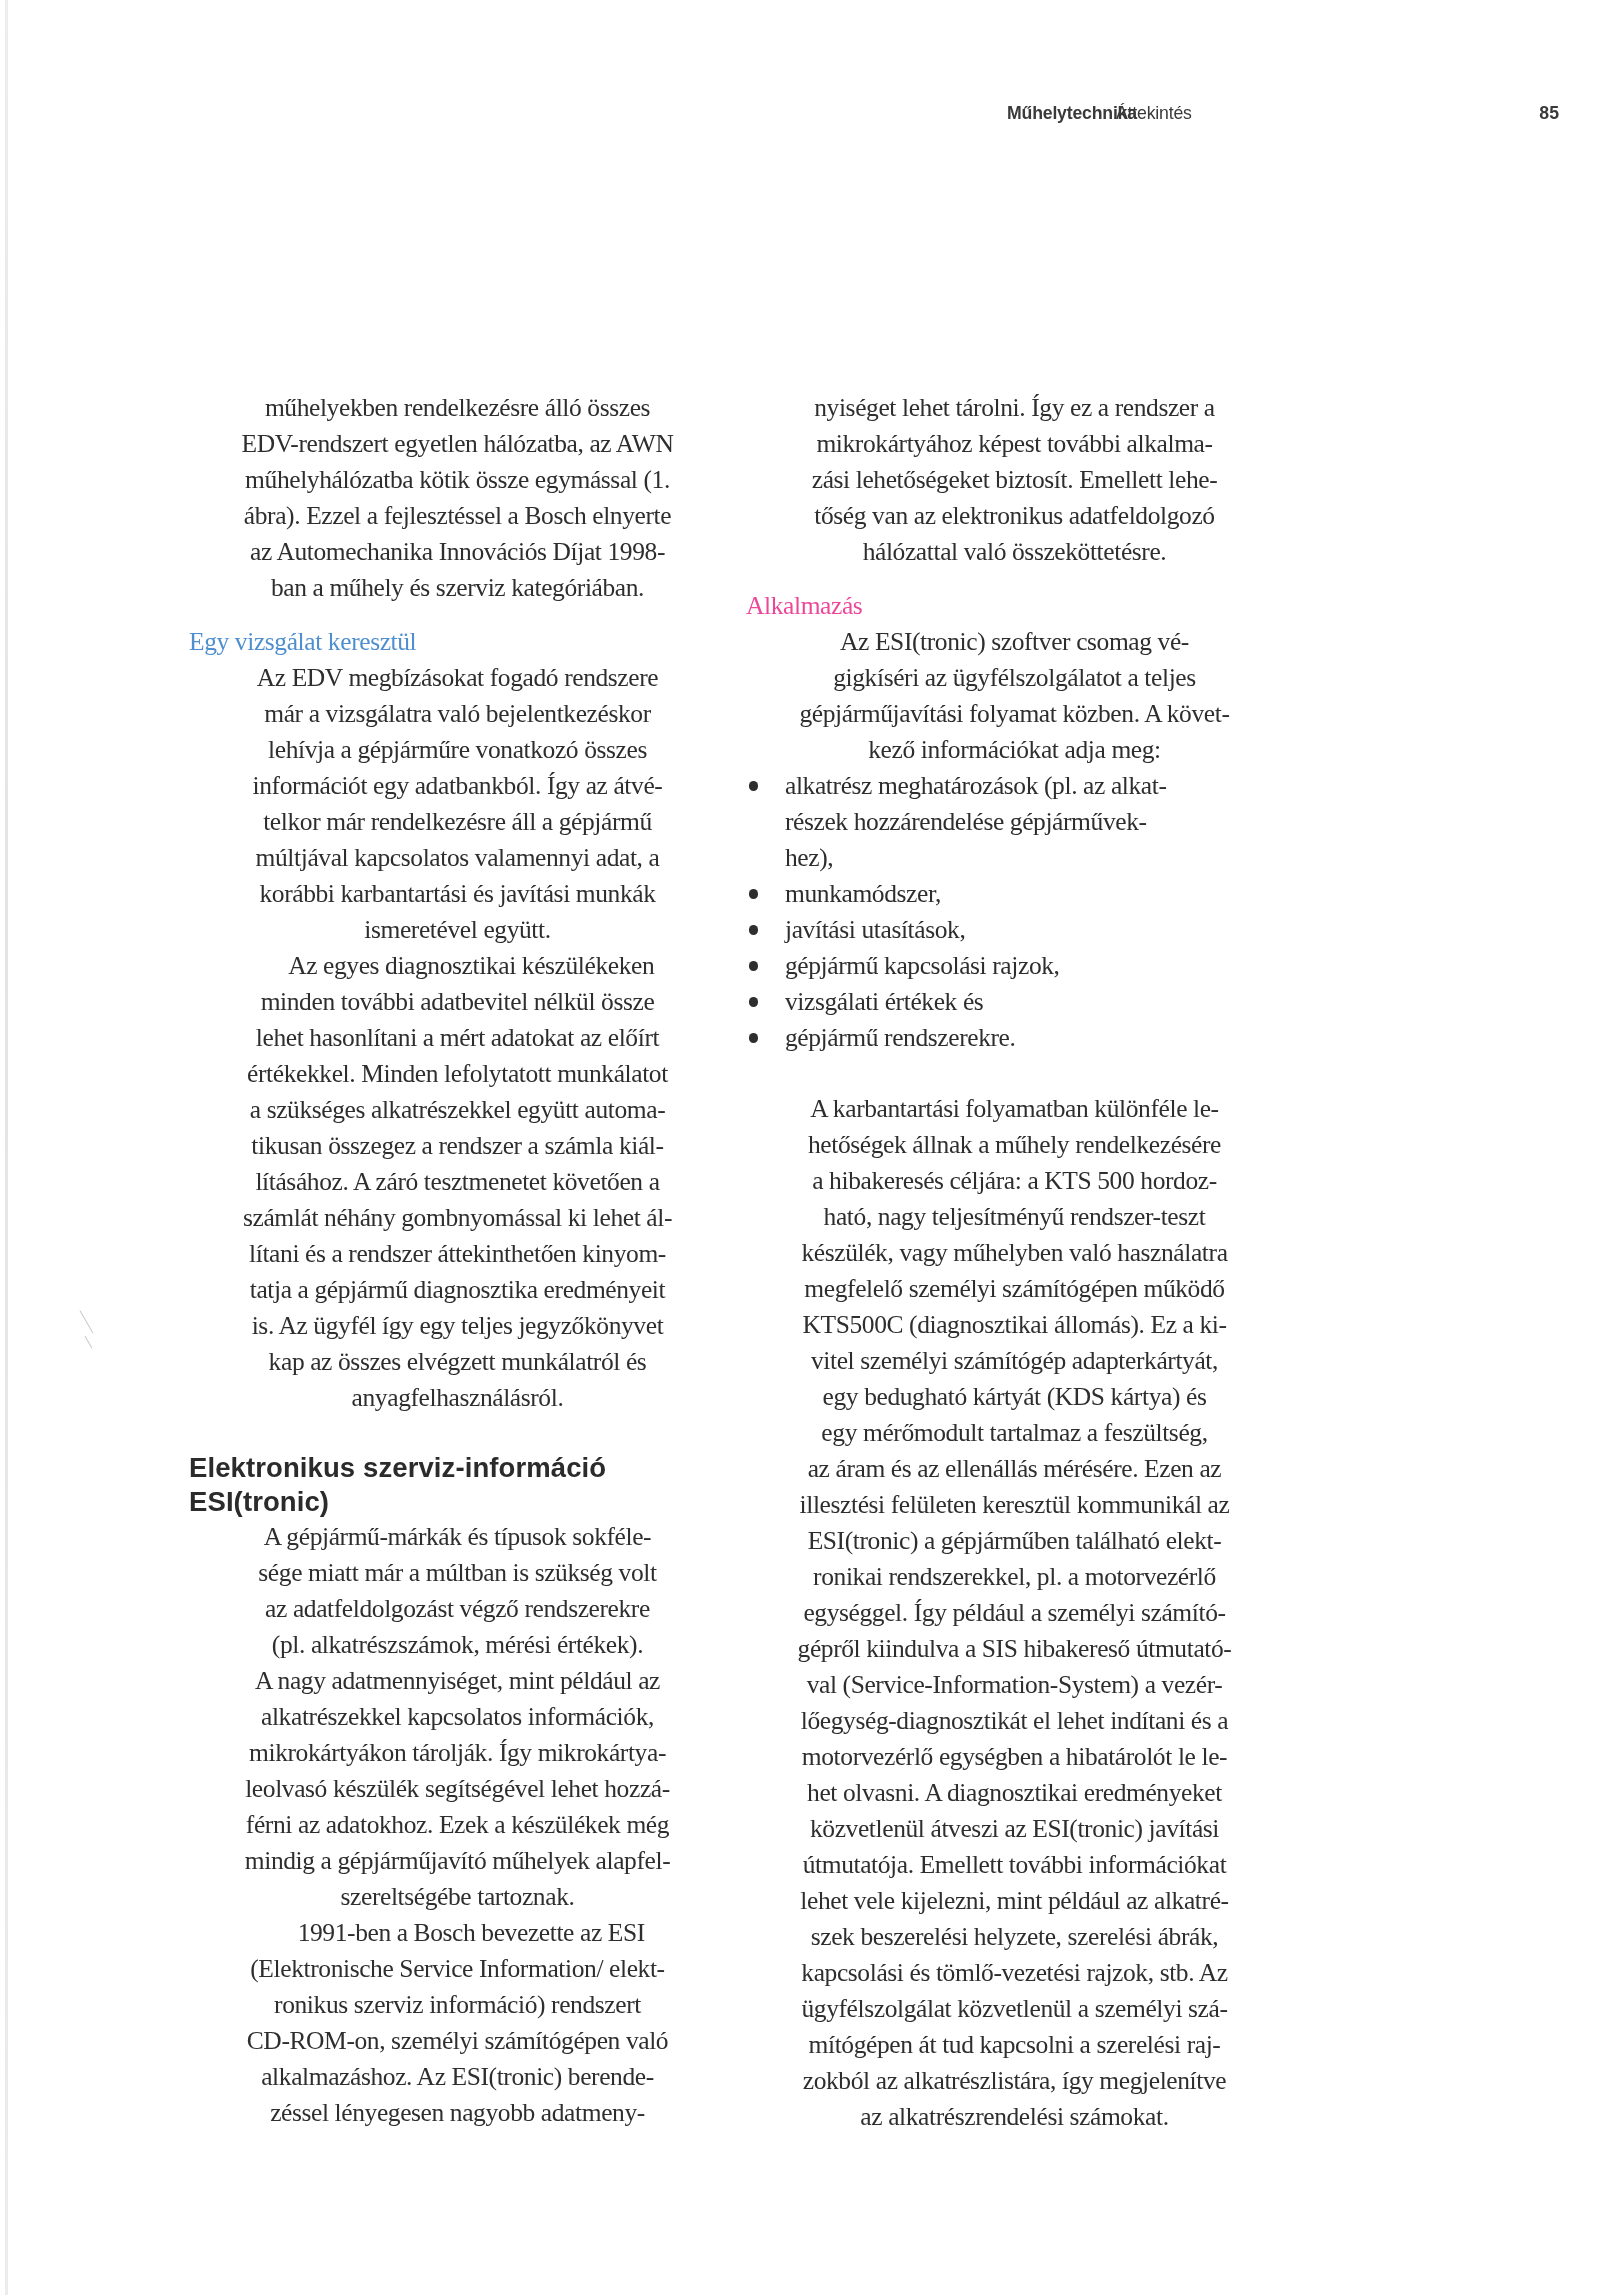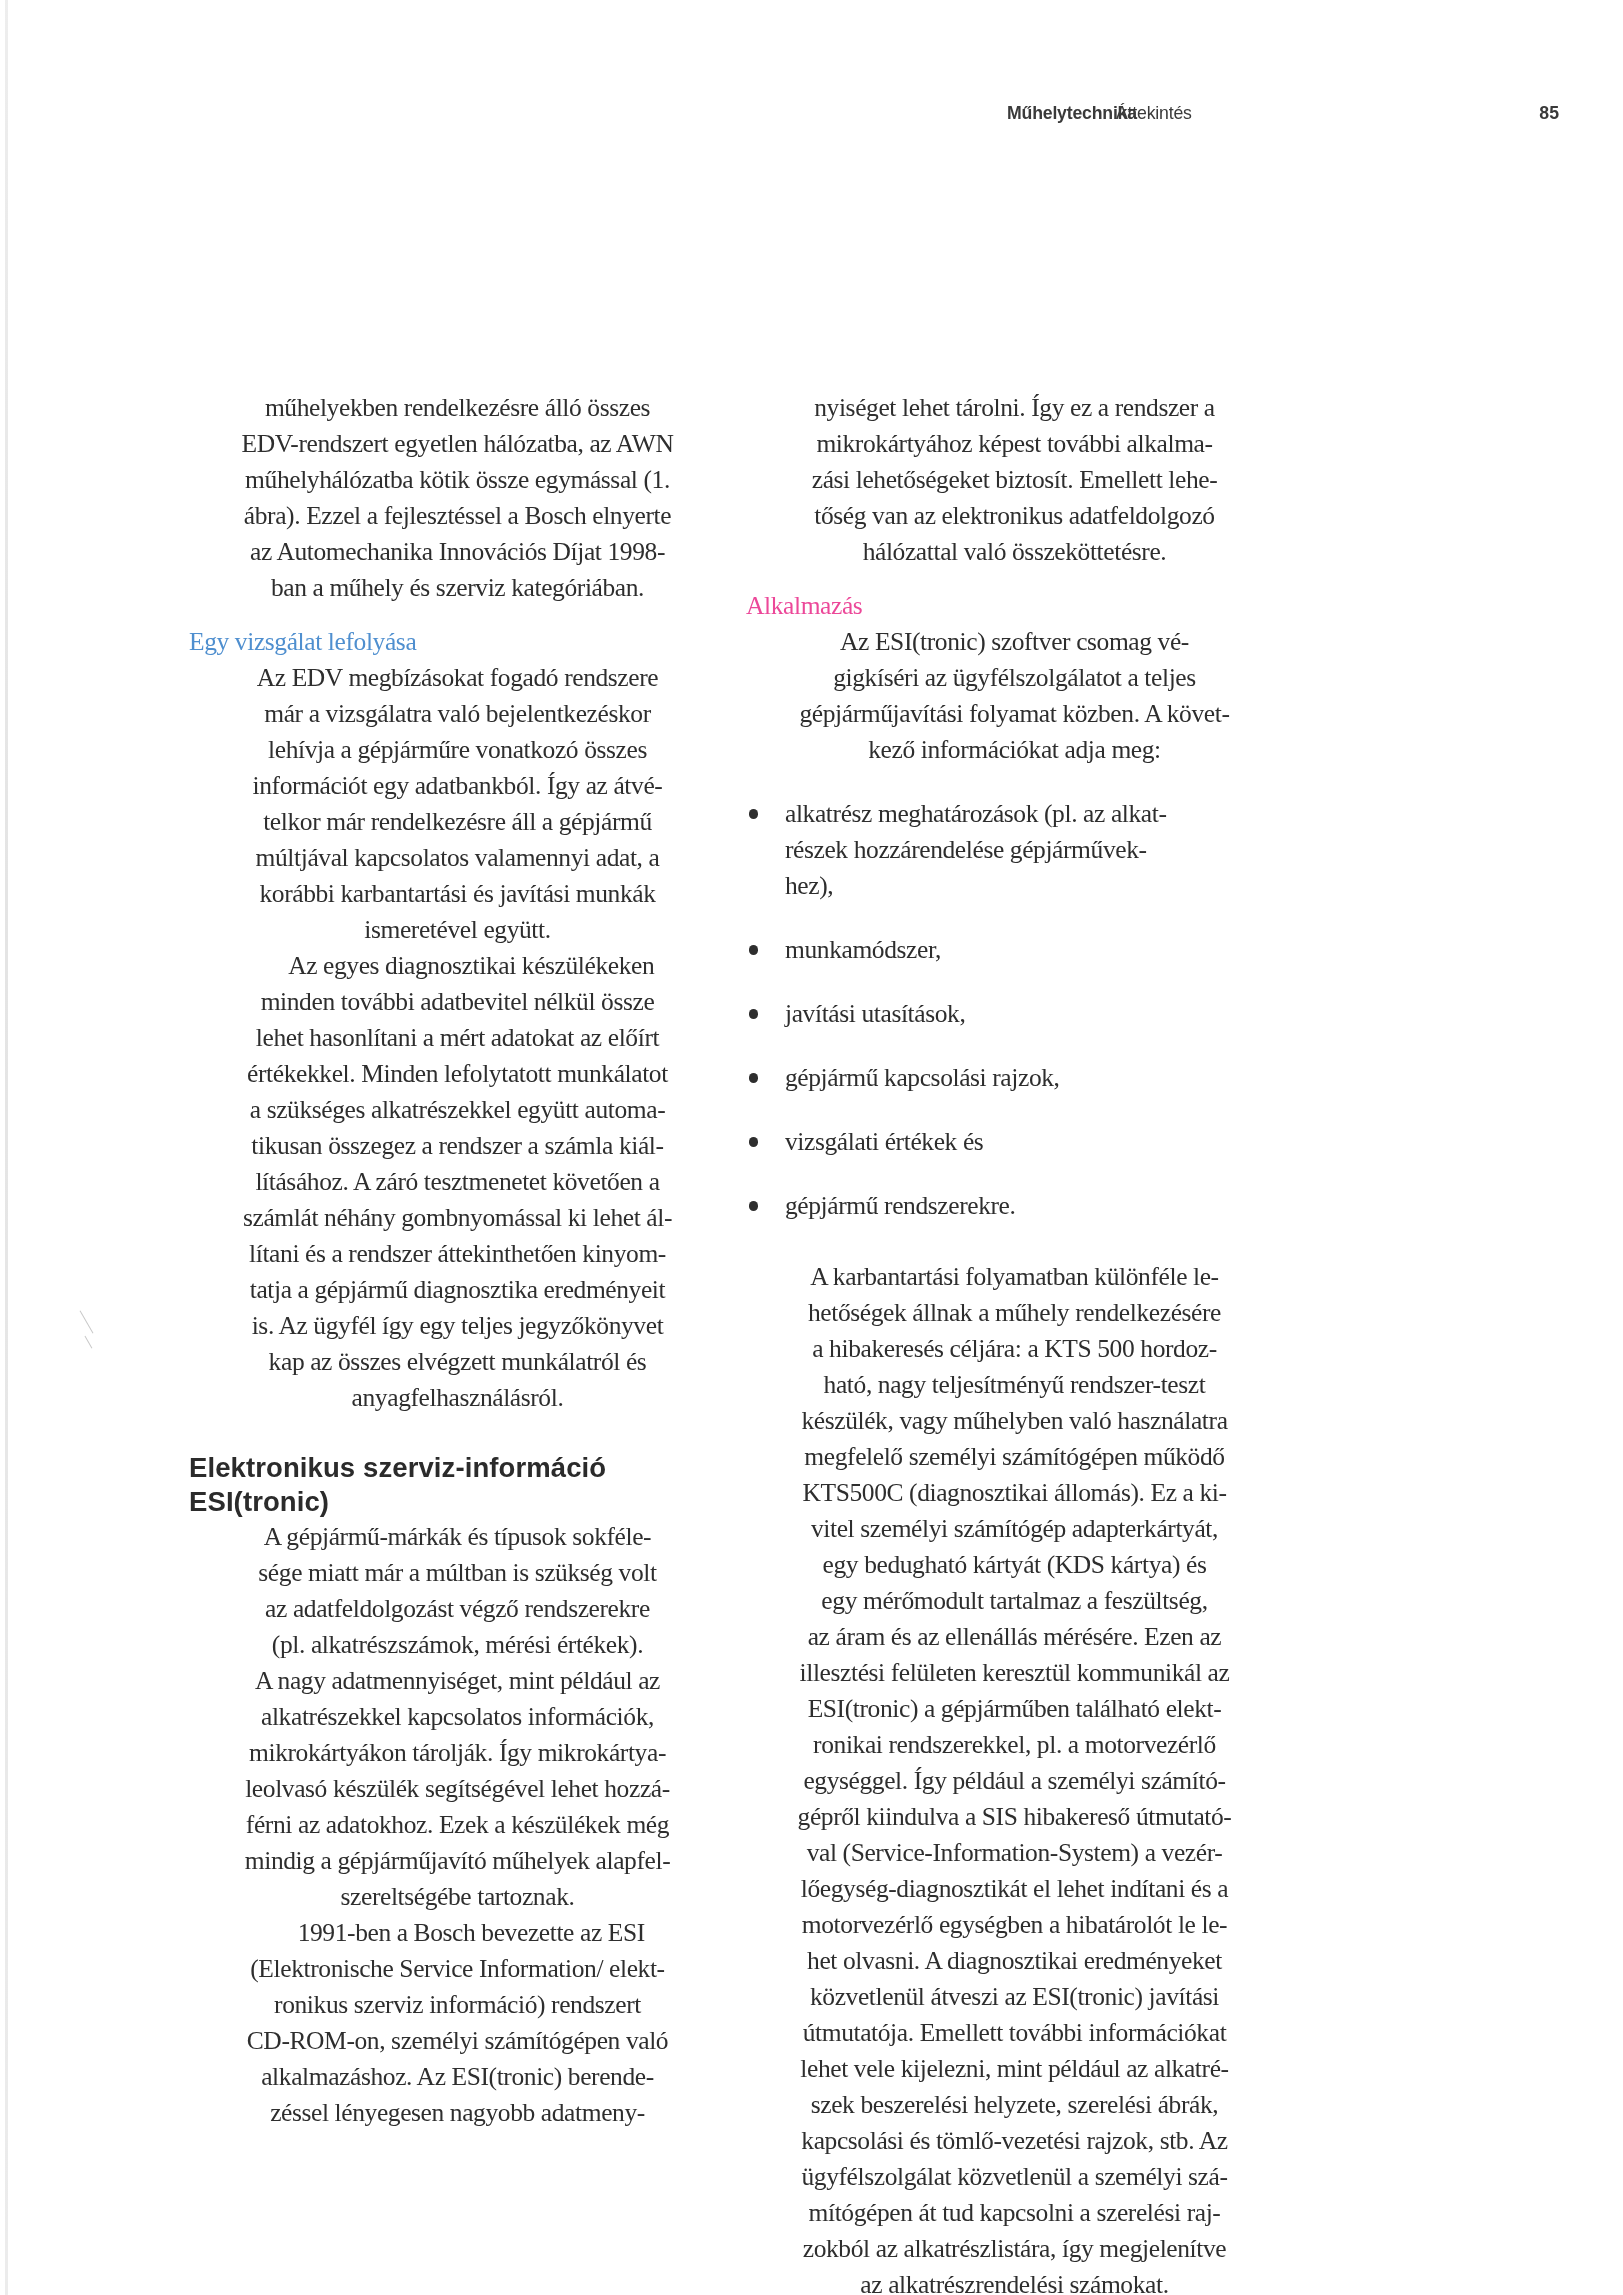--- a/index.html
+++ b/index.html
@@ -12,21 +12,21 @@
   .col { position: absolute; top: 390px; width: 537px; font-family: "Liberation Serif", serif; font-size: 25.5px; line-height: 36px; color: #2e2e2e; letter-spacing: -0.4px; }
   .col.left { left: 189px; }
   .col.right { left: 746px; top: 390px; }
   .col p { margin: 0; white-space: pre-line; text-align: center; }
   .col p.indent { text-indent: 27.5px; }
   .subhead { color: #4f8fcf; margin: 0; font-family: "Liberation Serif", serif; font-size: 25.5px; line-height: 36px; }
   .gap { height: 35px; }
   .gap-sm { height: 17.7px; }
   .bold-head { font-family: "Liberation Sans", sans-serif; font-weight: bold; font-size: 27.5px; line-height: 34px; color: #2b2b2b; margin: 0; letter-spacing: 0.1px; }
   ul.bullets { list-style: none; margin: 0; padding: 0; }
-  ul.bullets li { position: relative; padding-left: 39px; white-space: pre-line; margin-top: 28px; }
+  ul.bullets li { position: relative; padding-left: 39px; white-space: pre-line; }
   ul.bullets li .dot { position: absolute; left: 2.6px; top: 13.7px; width: 9.2px; height: 9.2px; border-radius: 50%; background: #2e2e2e; }
   .tick { position: absolute; width: 1.3px; height: 26px; background: #c8c8c8; transform: rotate(-30deg); }
 </style>
 </head>
 <body>
 
 <div class="scan-edge"></div>
 <div class="tick" style="left:86px; top:1309px;"></div>
 <div class="tick" style="left:88px; top:1335px; height:14.4px;"></div>
 
@@ -37,21 +37,21 @@
 </div>
 
 <div class="col left">
   <p>műhelyekben rendelkezésre álló összes
 EDV-rendszert egyetlen hálózatba, az AWN
 műhelyhálózatba kötik össze egymással (1.
 ábra). Ezzel a fejlesztéssel a Bosch elnyerte
 az Automechanika Innovációs Díjat 1998-
 ban a műhely és szerviz kategóriában.</p>
   <div class="gap-sm"></div>
-  <div class="subhead" style="color: rgb(79, 143, 207);">Egy vizsgálat lefolyása</div>
+  <div class="subhead" style="color: rgb(79, 143, 207);">Egy vizsgálat keresztül</div>
   <p>Az EDV megbízásokat fogadó rendszere
 már a vizsgálatra való bejelentkezéskor
 lehívja a gépjárműre vonatkozó összes
 információt egy adatbankból. Így az átvé-
 telkor már rendelkezésre áll a gépjármű
 múltjával kapcsolatos valamennyi adat, a
 korábbi karbantartási és javítási munkák
 ismeretével együtt.</p>
   <p class="indent">Az egyes diagnosztikai készülékeken
 minden további adatbevitel nélkül össze

